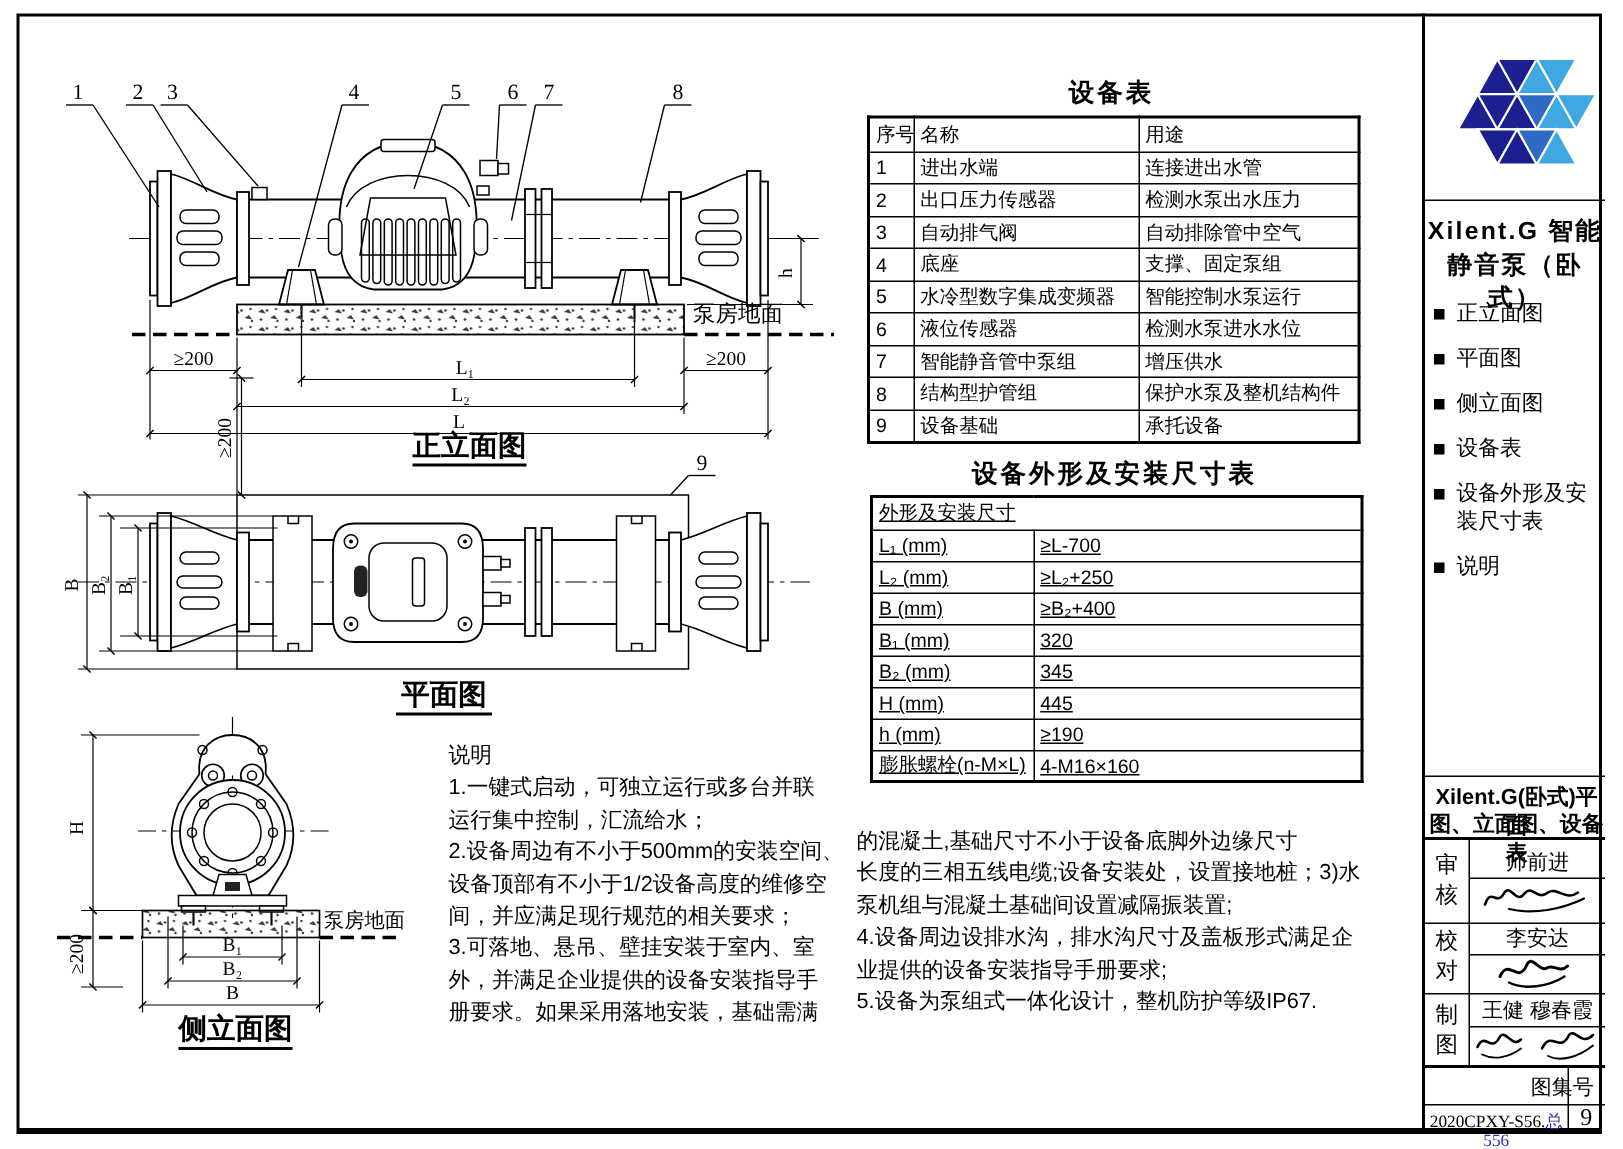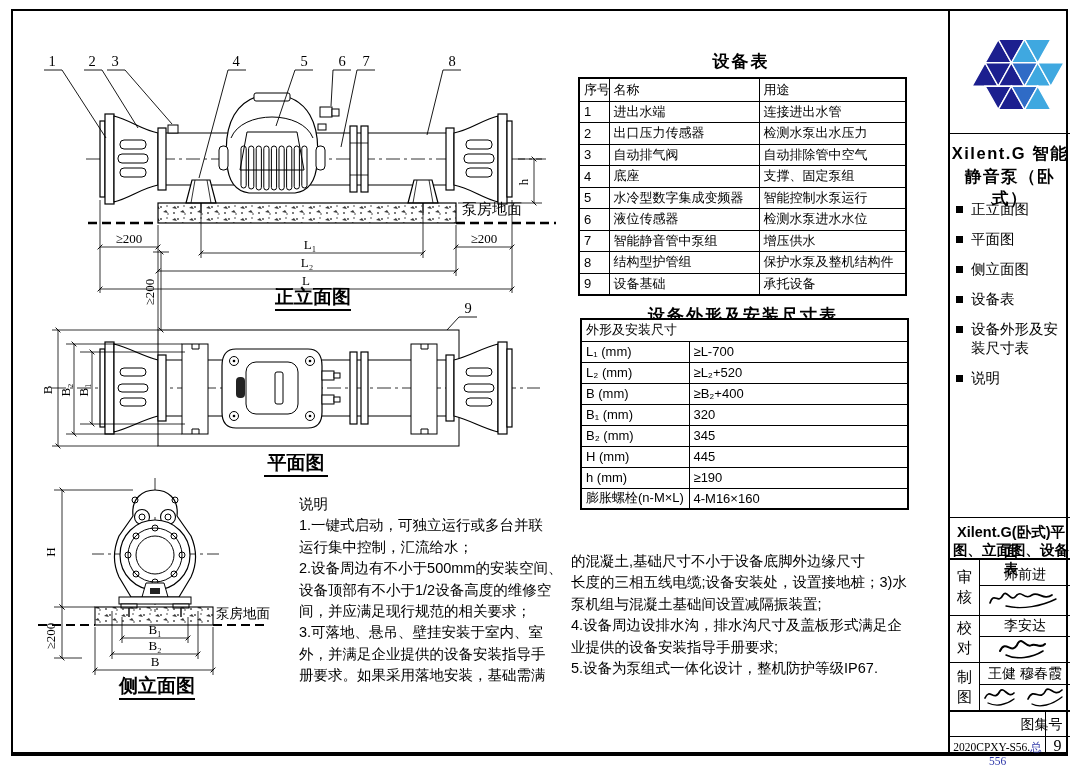--- a/index.html
+++ b/index.html
@@ -372,36 +372,36 @@
         </tr>
     <tr style="height:21.5px">
           <td class="c">9</td>
           <td>设备基础</td>
           <td>承托设备</td>
         </tr>
   </tbody>
     </table>
 
   <div class="dtitle" style="left:580px;top:304px;width:326px;">设备外形及安装尺寸表</div>
-  <table class="sheet-tbl" style="left:580px;top:318px;width:327px;">
+  <table class="sheet-tbl" style="left:580px;top:330px;width:327px;text-decoration:underline;">
     <colgroup>
         <col style="width:108px">
         <col style="width:219px">
       </colgroup>
     <tbody>
         <tr style="height:22px">
       <td class="c" colspan="2">外形及安装尺寸</td>
     </tr>
     <tr style="height:21px">
           <td class="c">L₁ (mm)</td>
           <td class="c">≥L-700</td>
         </tr>
     <tr style="height:21px">
           <td class="c">L₂ (mm)</td>
-          <td class="c">≥L₂+520</td>
+          <td class="c">≥L₂+250</td>
         </tr>
     <tr style="height:21px">
           <td class="c">B (mm)</td>
           <td class="c">≥B₂+400</td>
         </tr>
     <tr style="height:21px">
           <td class="c">B₁ (mm)</td>
           <td class="c">320</td>
         </tr>
     <tr style="height:21px">

